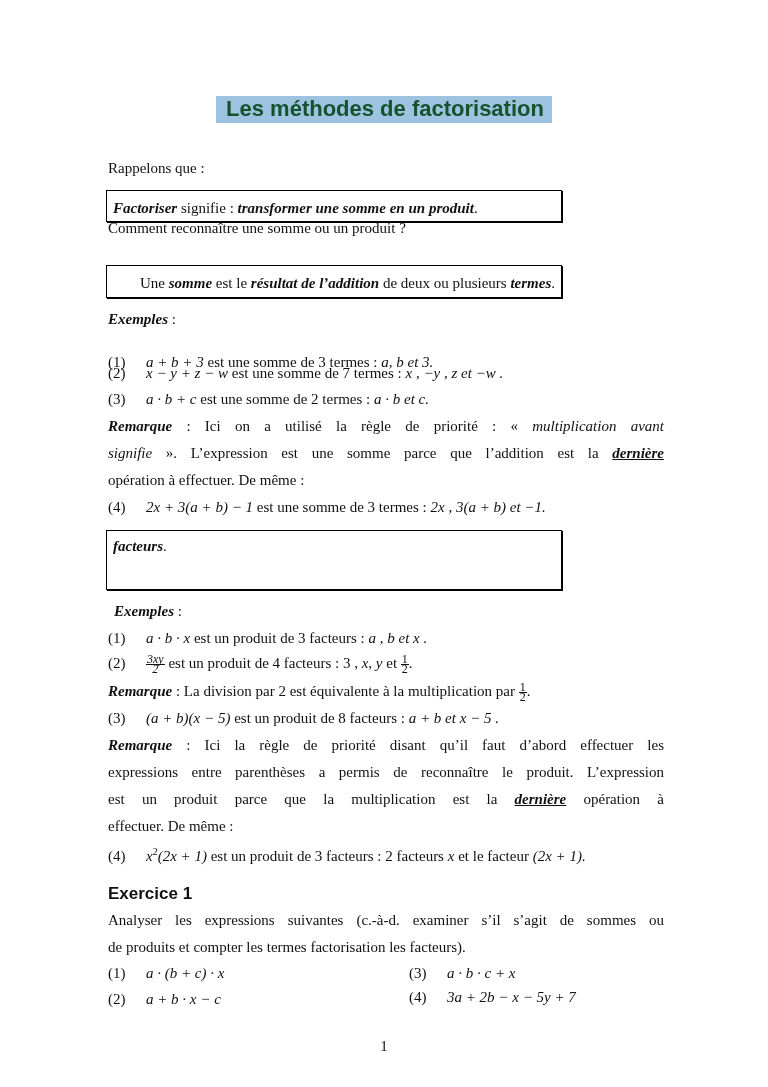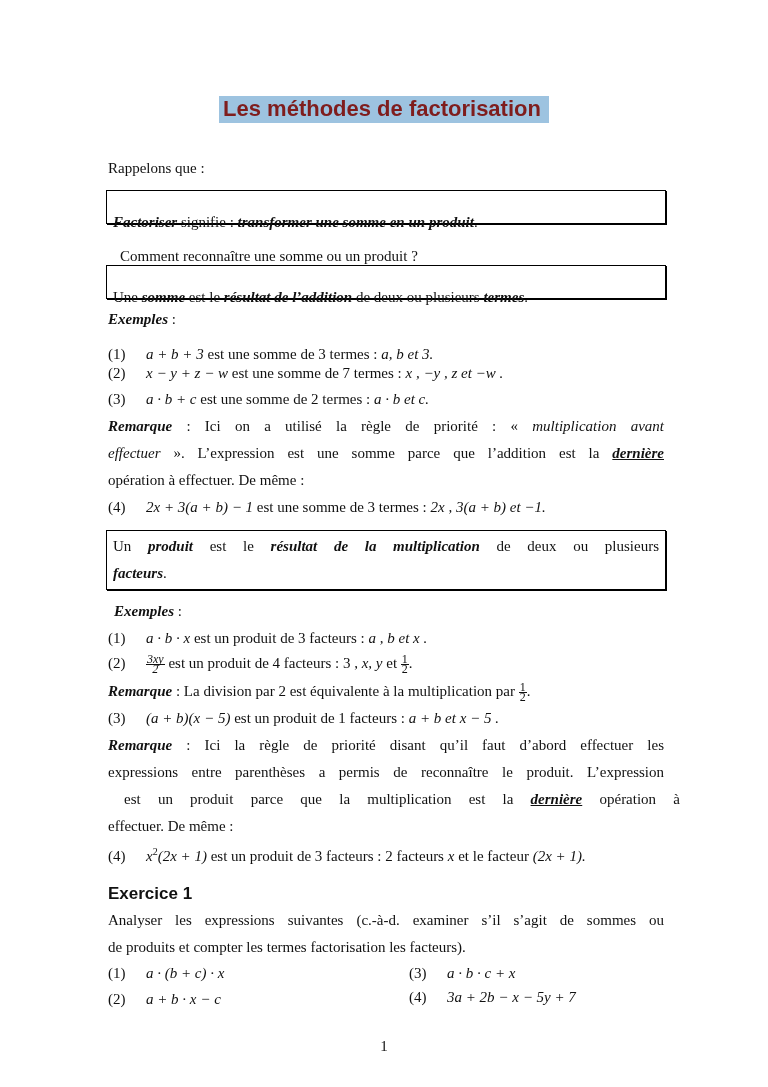--- a/index.html
+++ b/index.html
@@ -2,23 +2,23 @@
 <html><head>
 <meta charset="utf-8">
 <style>
   html, body { margin:0; padding:0; background:#ffffff; }
   body { width:768px; height:1087px; position:relative; overflow:hidden;
          font-family:"Liberation Serif","DejaVu Serif",serif; color:#111; font-size:15px; }
   .page { position:absolute; left:0; top:0; width:768px; height:1087px; }
   .abs { position:absolute; white-space:nowrap; }
   .title { left:0; width:768px; top:96px; text-align:center; }
   .title span { font-family:"Liberation Sans","DejaVu Sans",sans-serif; font-weight:bold;
-                font-size:22px; background:#9dc3e0; color:#7f1d1d; padding:0 8px 2px 4px; }
-  .box { position:absolute; left:106px; width:560px; border:1.6px solid #000;
-         box-shadow:1px 1px 0 #000; padding:16px 6px; box-sizing:border-box; }
+                font-size:22px; background:#9dc3e0; color:#14532d; padding:0 8px 2px 10px; }
+  .box { position:absolute; left:106px; width:456px; border:1.6px solid #000;
+         box-shadow:1px 1px 0 #000; padding:2px 6px; box-sizing:border-box; }
   .bi { font-weight:bold; font-style:italic; }
   .it { font-style:italic; }
   .ul { text-decoration:underline; }
   .m { font-style:italic; }
   .num { display:inline-block; width:38px; }
   .just { text-align:justify; text-align-last:justify; width:556px; display:block; }
   .h2 { font-family:"Liberation Sans","DejaVu Sans",sans-serif; font-weight:bold; font-size:17px; }
   .frac { display:inline-block; vertical-align:middle; text-align:center; font-size:12px; line-height:9px; }
   .frac span { display:block; }
   .frac .top { border-bottom:0.8px solid #111; padding:0 1px; }
@@ -32,84 +32,83 @@
   <div class="abs title">
     <span>Les méthodes de factorisation</span>
   </div>
 
   <div class="abs" style="left:108px;top:160px;">Rappelons que :</div>
 
   <div class="box" style="top:190px;height:32px;line-height:30px;">
     <span class="bi">Factoriser</span><span> signifie : </span><span class="bi">transformer une somme en un produit</span><span>.</span>
   </div>
 
-  <div class="abs" style="left:108px;top:248px;margin-left:12px;">Comment reconnaître une somme ou un produit ?</div>
+  <div class="abs" style="left:108px;top:220px;">Comment reconnaître une somme ou un produit ?</div>
 
-  <div class="box" style="top:265px;height:33px;line-height:31px;">
+  <div class="box" style="top:265px;height:33px;line-height:31px;text-align:right;">
     <span>Une </span><span class="bi">somme</span><span> est le </span><span class="bi">résultat de l’addition</span><span> de deux ou plusieurs </span><span class="bi">termes</span><span>.</span>
   </div>
 
   <div class="abs" style="left:108px;top:311px;">
     <span class="bi">Exemples</span><span> :</span>
   </div>
 
-  <div class="abs" style="left:108px;top:346px;">
+  <div class="abs" style="left:108px;top:354px;">
     <span class="num">(1)</span><span class="m">a + b + 3</span><span> est une somme de 3 termes : </span><span class="m">a, b  et 3.</span>
   </div>
   <div class="abs" style="left:108px;top:365px;">
     <span class="num">(2)</span><span class="m">x − y + z − w</span><span> est une somme de 7 termes : </span><span class="m">x , −y ,  z  et  −w .</span>
   </div>
   <div class="abs" style="left:108px;top:391px;">
     <span class="num">(3)</span><span class="m">a · b + c</span><span> est une somme de 2 termes : </span><span class="m">a · b  et  c.</span>
   </div>
 
   <div class="abs" style="left:108px;top:418px;">
     <span class="just"><span class="bi">Remarque</span><span> : Ici on a utilisé la règle de priorité : « </span><span class="it">multiplication avant</span></span>
   </div>
   <div class="abs" style="left:108px;top:445px;">
-    <span class="just"><span class="it">effectuer</span><span> ». L’expression est une somme parce que l’addition est la </span><span class="bi ul">dernière</span></span>
+    <span class="just"><span class="it">signifie</span><span> ». L’expression est une somme parce que l’addition est la </span><span class="bi ul">dernière</span></span>
   </div>
   <div class="abs" style="left:108px;top:472px;">opération à effectuer. De même :</div>
 
   <div class="abs" style="left:108px;top:499px;">
     <span class="num">(4)</span><span class="m">2x + 3(a + b) − 1</span><span> est une somme de 3 termes : </span><span class="m">2x ,  3(a + b)  et  −1.</span>
   </div>
 
   <div class="box" style="top:530px;height:60px;line-height:27px;padding-top:2px;">
-    <span class="just" style="width:546px;"><span>Un </span><span class="bi">produit</span><span> est le </span><span class="bi">résultat de la multiplication</span><span> de deux ou plusieurs</span></span>
     <span><span class="bi">facteurs</span><span>.</span></span>
   </div>
 
   <div class="abs" style="left:114px;top:603px;">
     <span class="bi">Exemples</span><span> :</span>
   </div>
 
   <div class="abs" style="left:108px;top:630px;">
     <span class="num">(1)</span><span class="m">a · b · x</span><span> est un produit de 3 facteurs : </span><span class="m">a ,  b  et  x .</span>
   </div>
 
   <div class="abs" style="left:108px;top:655px;">
     <span class="num">(2)</span><span class="frac m"><span class="top">3xy</span><span>2</span></span><span> est un produit de 4 facteurs : 3 , </span><span class="m">x, y</span><span> et </span><span class="frac"><span class="top">1</span><span>2</span></span><span>.</span>
   </div>
 
   <div class="abs" style="left:108px;top:683px;">
     <span class="bi">Remarque</span><span> : La division par 2 est équivalente à la multiplication par </span><span class="frac"><span class="top">1</span><span>2</span></span><span>.</span>
   </div>
 
   <div class="abs" style="left:108px;top:710px;">
-    <span class="num">(3)</span><span class="m">(a + b)(x − 5)</span><span> est un produit de 1 facteurs : </span><span class="m">a + b  et  x − 5 .</span>
+    <span class="num">(3)</span><span class="m">(a + b)(x − 5)</span><span> est un produit de 8 facteurs : </span><span class="m">a + b  et  x − 5 .</span>
   </div>
 
   <div class="abs" style="left:108px;top:737px;">
     <span class="just"><span class="bi">Remarque</span><span> : Ici la règle de priorité disant qu’il faut d’abord effectuer les</span></span>
   </div>
   <div class="abs" style="left:108px;top:764px;">
     <span class="just">expressions entre parenthèses a permis de reconnaître le produit. L’expression</span>
   </div>
-  <div class="abs" style="left:108px;top:791px;margin-left:16px;">
+  <div class="abs" style="left:108px;top:791px;">
     <span class="just"><span>est un produit parce que la multiplication est la </span><span class="bi ul">dernière</span><span> opération à</span></span>
   </div>
   <div class="abs" style="left:108px;top:818px;">effectuer. De même :</div>
 
   <div class="abs" style="left:108px;top:846px;">
     <span class="num">(4)</span><span class="m">x</span><sup>2</sup><span class="m">(2x + 1)</span><span> est un produit de 3 facteurs : 2 facteurs </span><span class="m">x</span><span> et le facteur  </span><span class="m">(2x + 1).</span>
   </div>
 
   <div class="abs h2" style="left:108px;top:884px;">Exercice 1</div>
 

